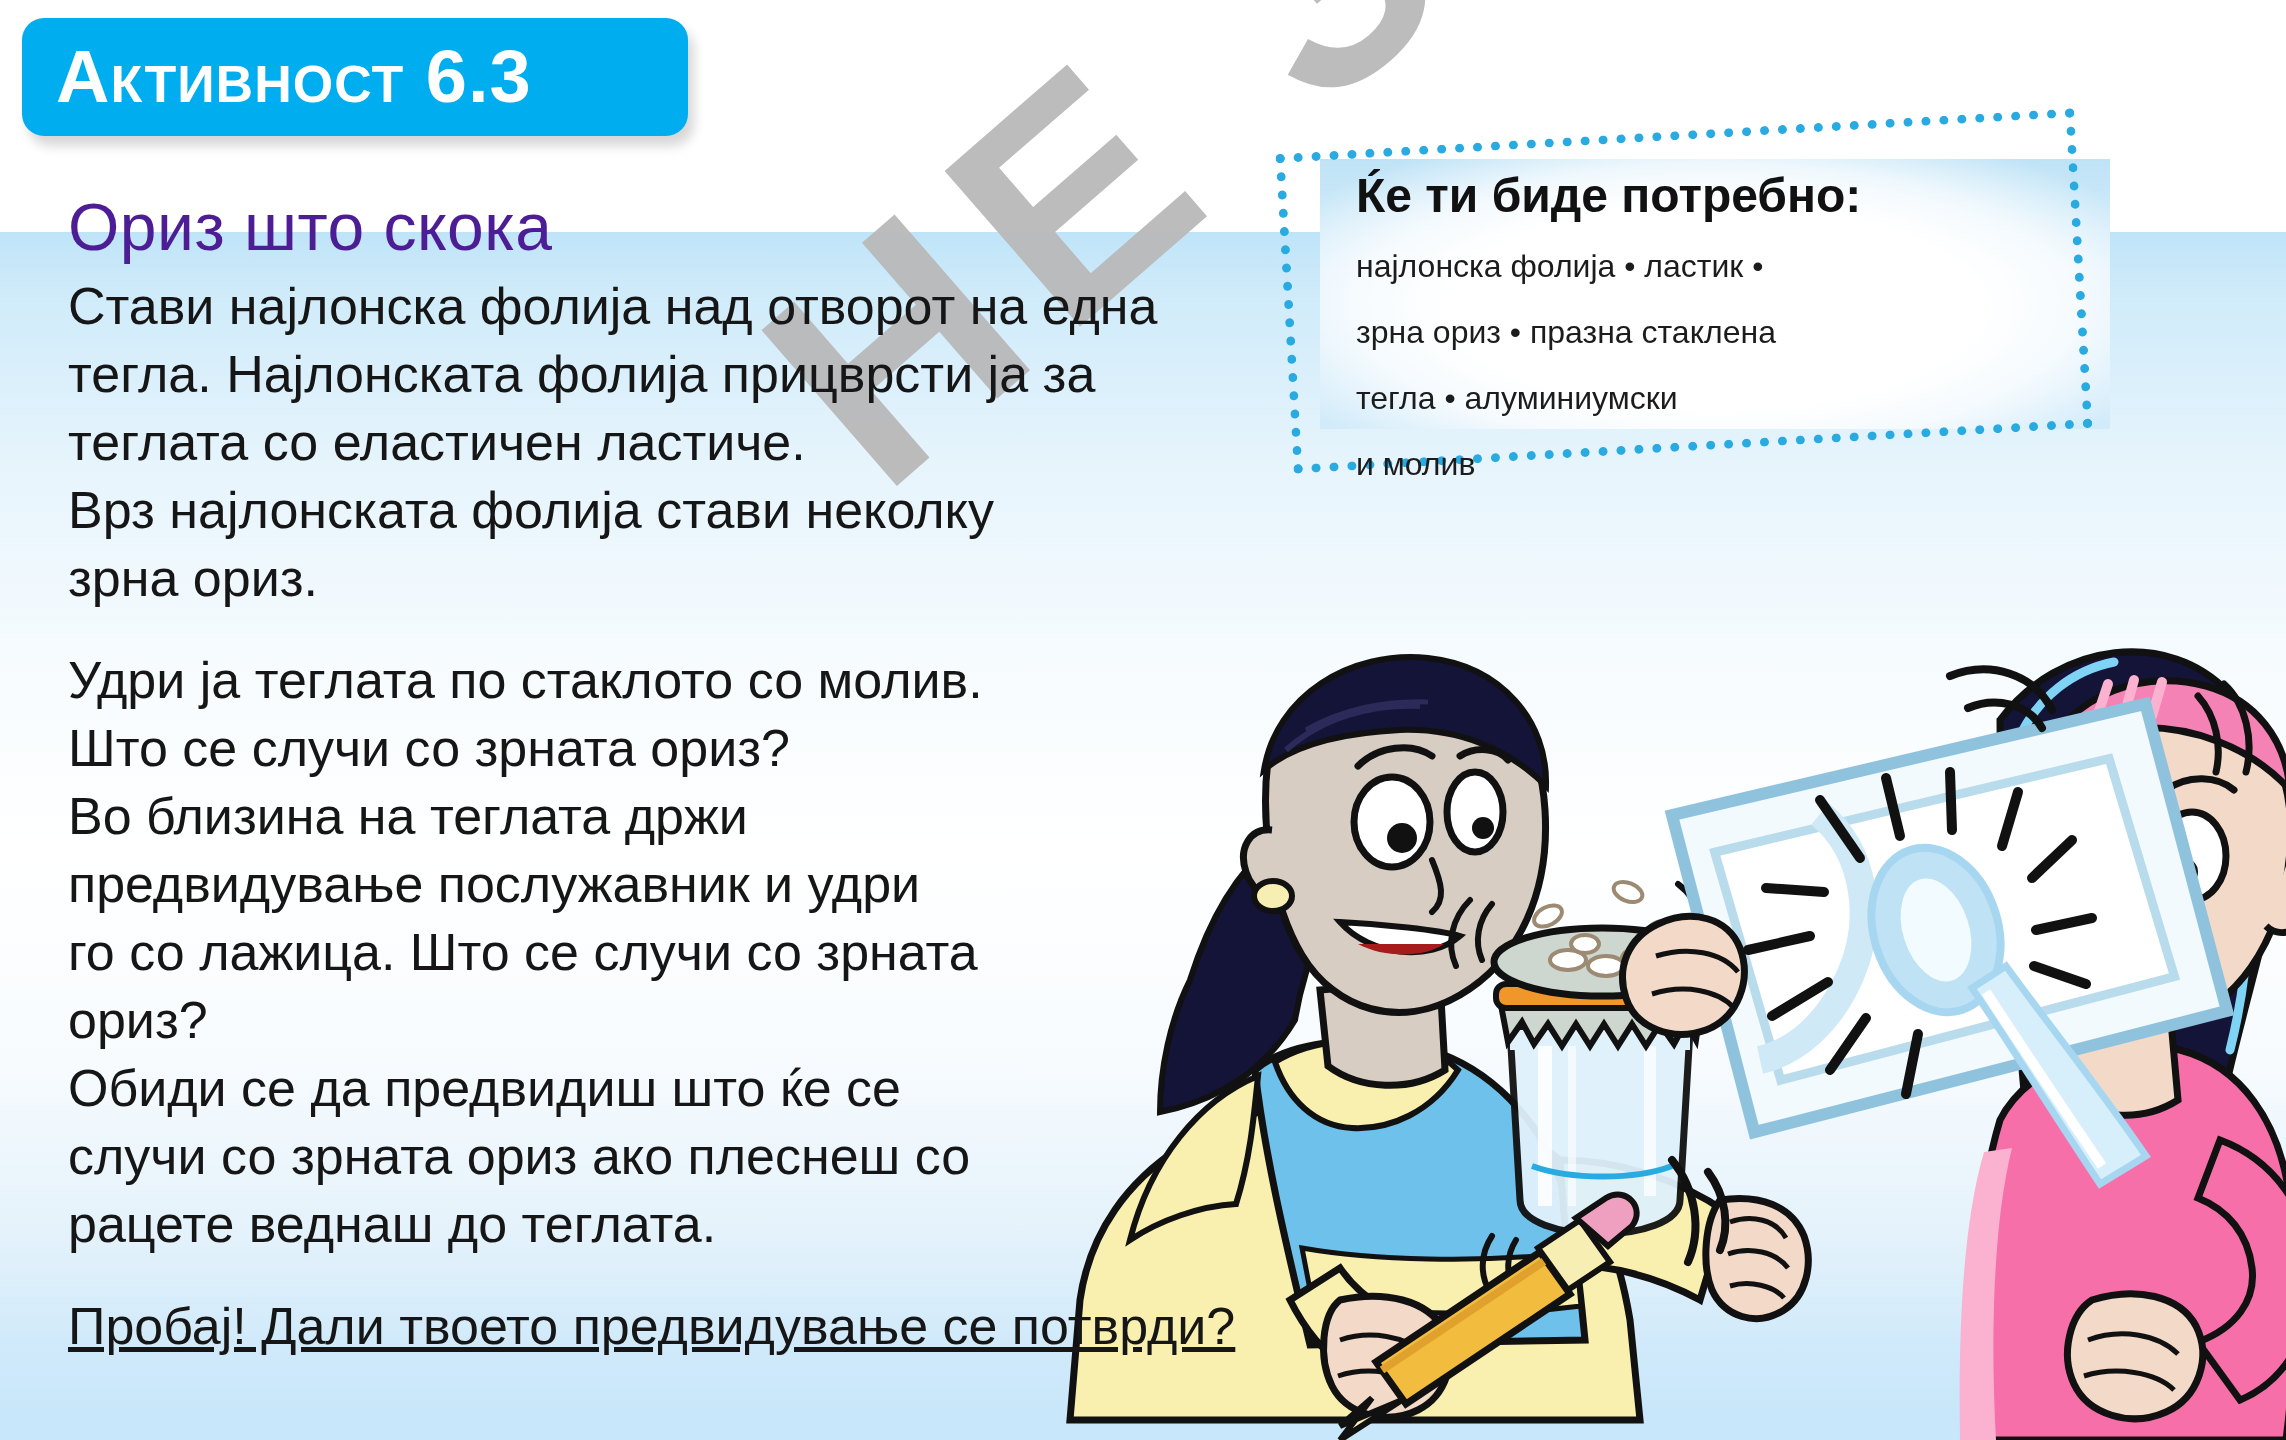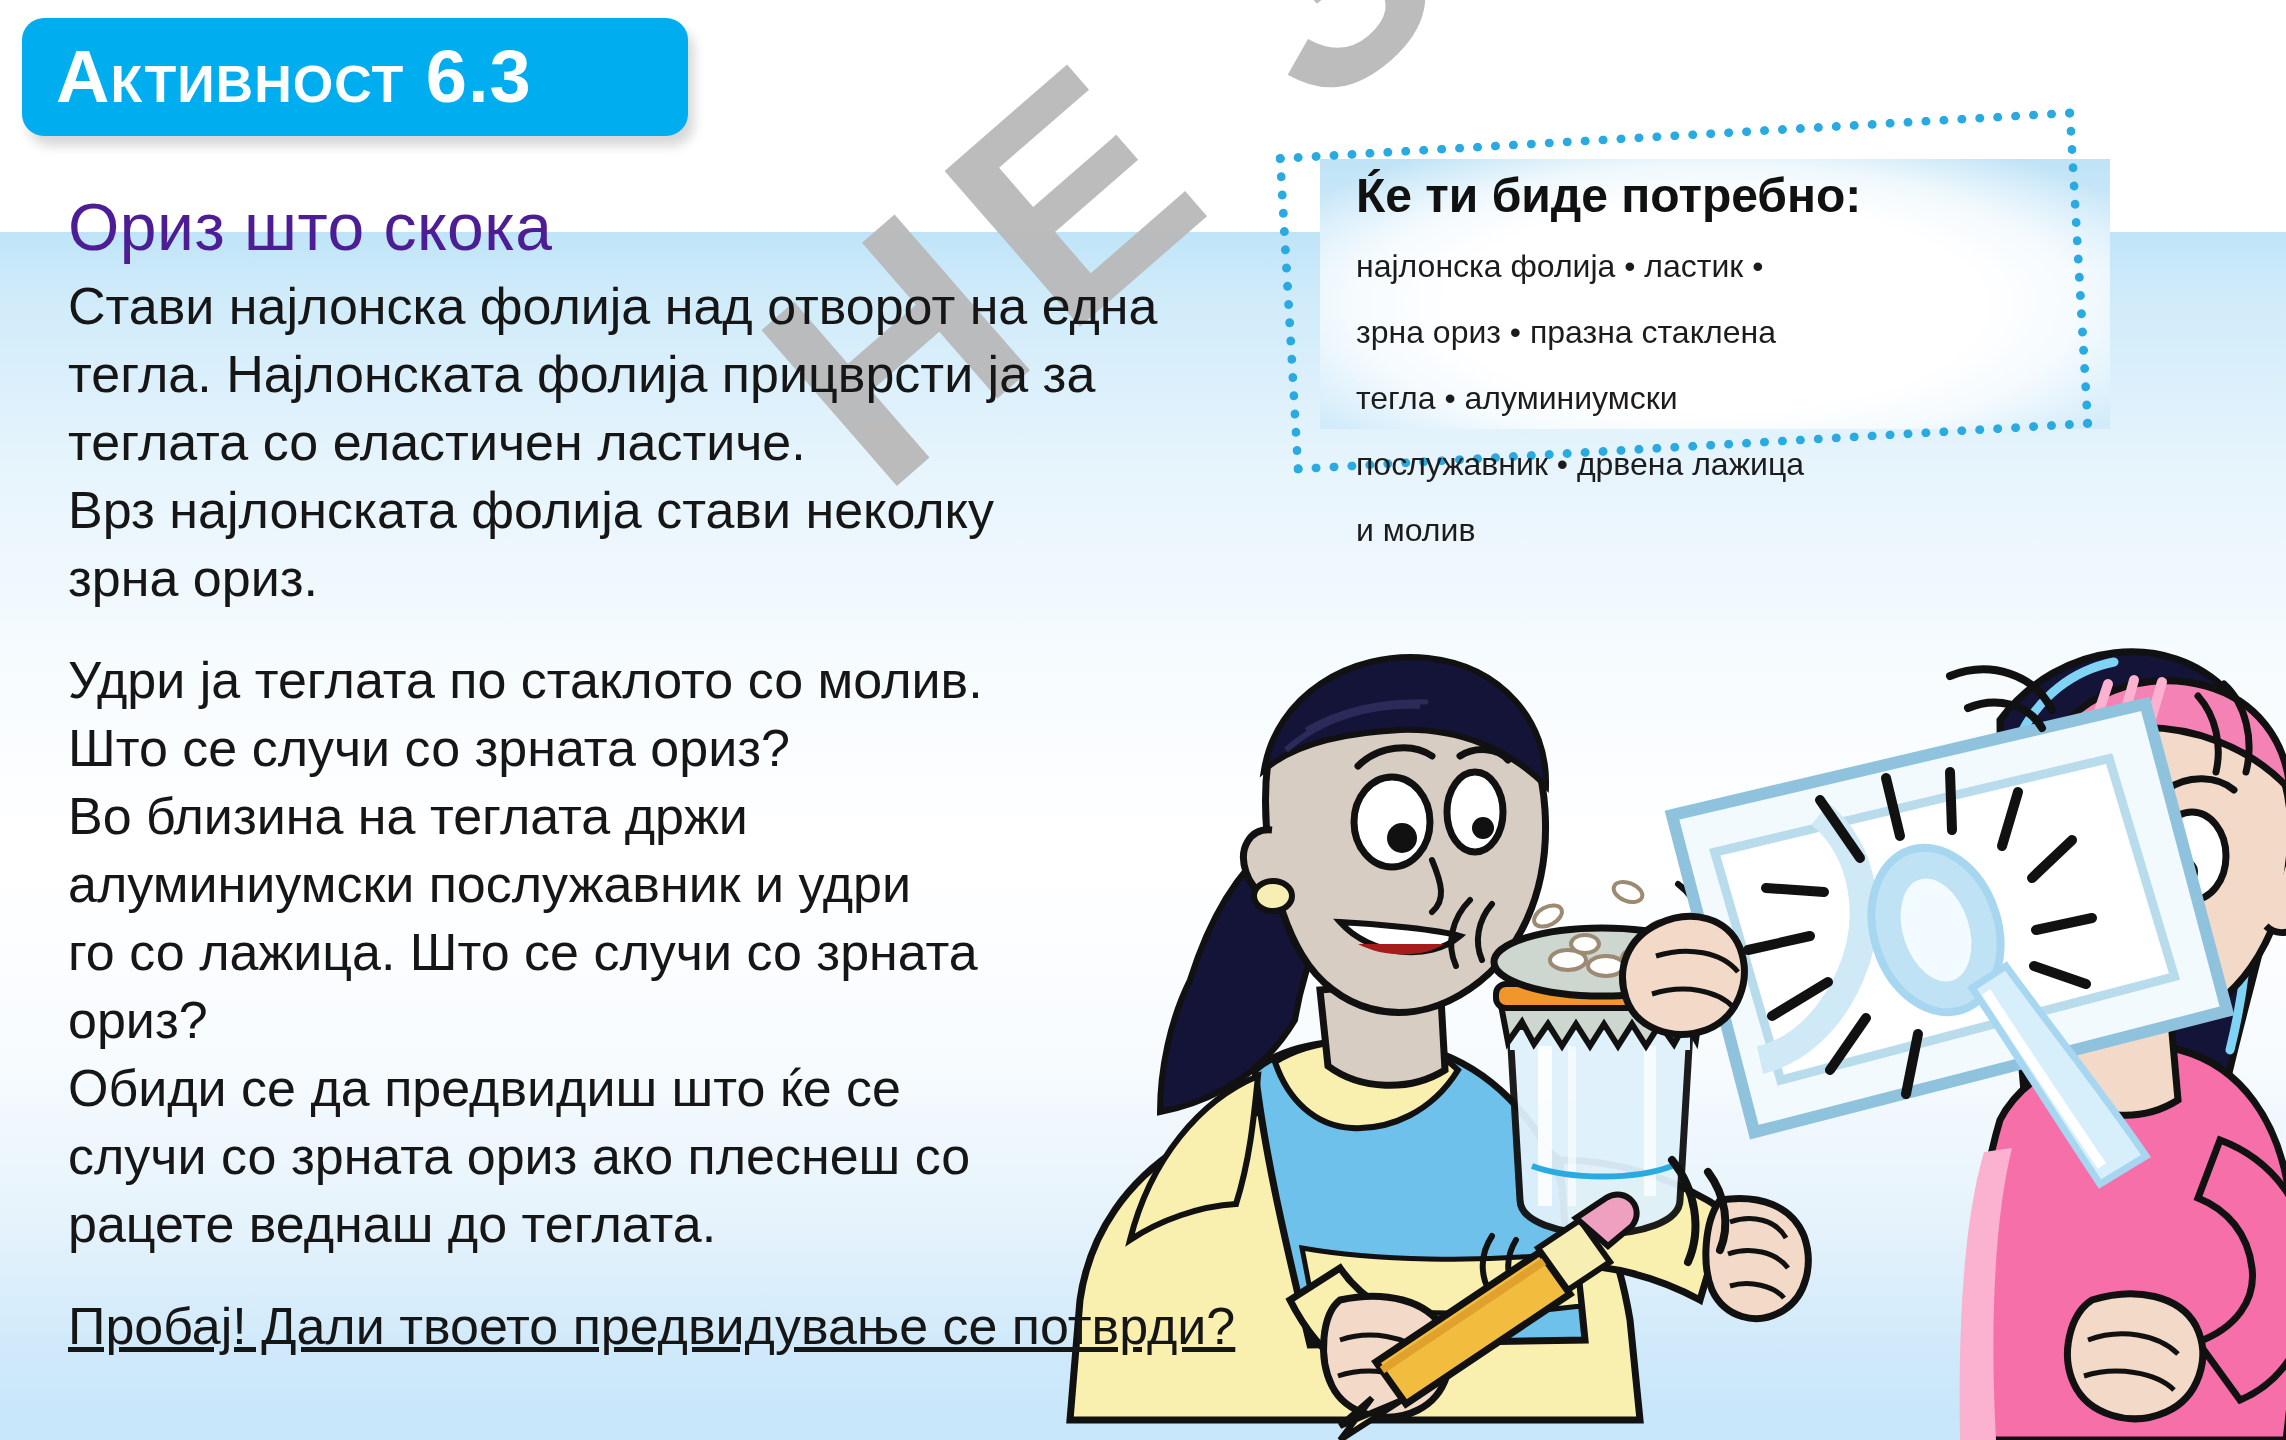--- a/index.html
+++ b/index.html
@@ -185,39 +185,38 @@
 
   <div class="body-col">
     <p class="para p1">Стави најлонска фолија над отворот на една
 тегла. Најлонската фолија прицврсти ја за
 теглата со еластичен ластиче.
 Врз најлонската фолија стави неколку
 зрна ориз.</p>
     <p class="para p2">Удри ја теглата по стаклото со молив.
 Што се случи со зрната ориз?
 Во близина на теглата држи
-алуминиумски послужавник и удри
+предвидување послужавник и удри
 го со лажица. Што се случи со зрната
 ориз?
 Обиди се да предвидиш што ќе се
 случи со зрната ориз ако плеснеш со
 рацете веднаш до теглата.</p>
     <p class="para p3">Пробај! Дали твоето предвидување се потврди?</p>
   </div>
 
   <div class="materials-wrap">
     <div class="materials-fill"></div>
     <div class="materials-dots"></div>
     <div class="materials-text">
       <div class="materials-title">Ќе ти биде потребно:</div>
       <div class="materials-list">
         <div>најлонска фолија • ластик •</div>
         <div>зрна ориз • празна стаклена</div>
         <div>тегла • алуминиумски</div>
-        <div>послужавник • дрвена лажица</div>
         <div>и молив</div>
       </div>
     </div>
   </div>
 
   <div class="illustration">
     <svg width="1246" height="840" viewBox="0 0 1246 840" xmlns="http://www.w3.org/2000/svg">
 
       <g>
 

